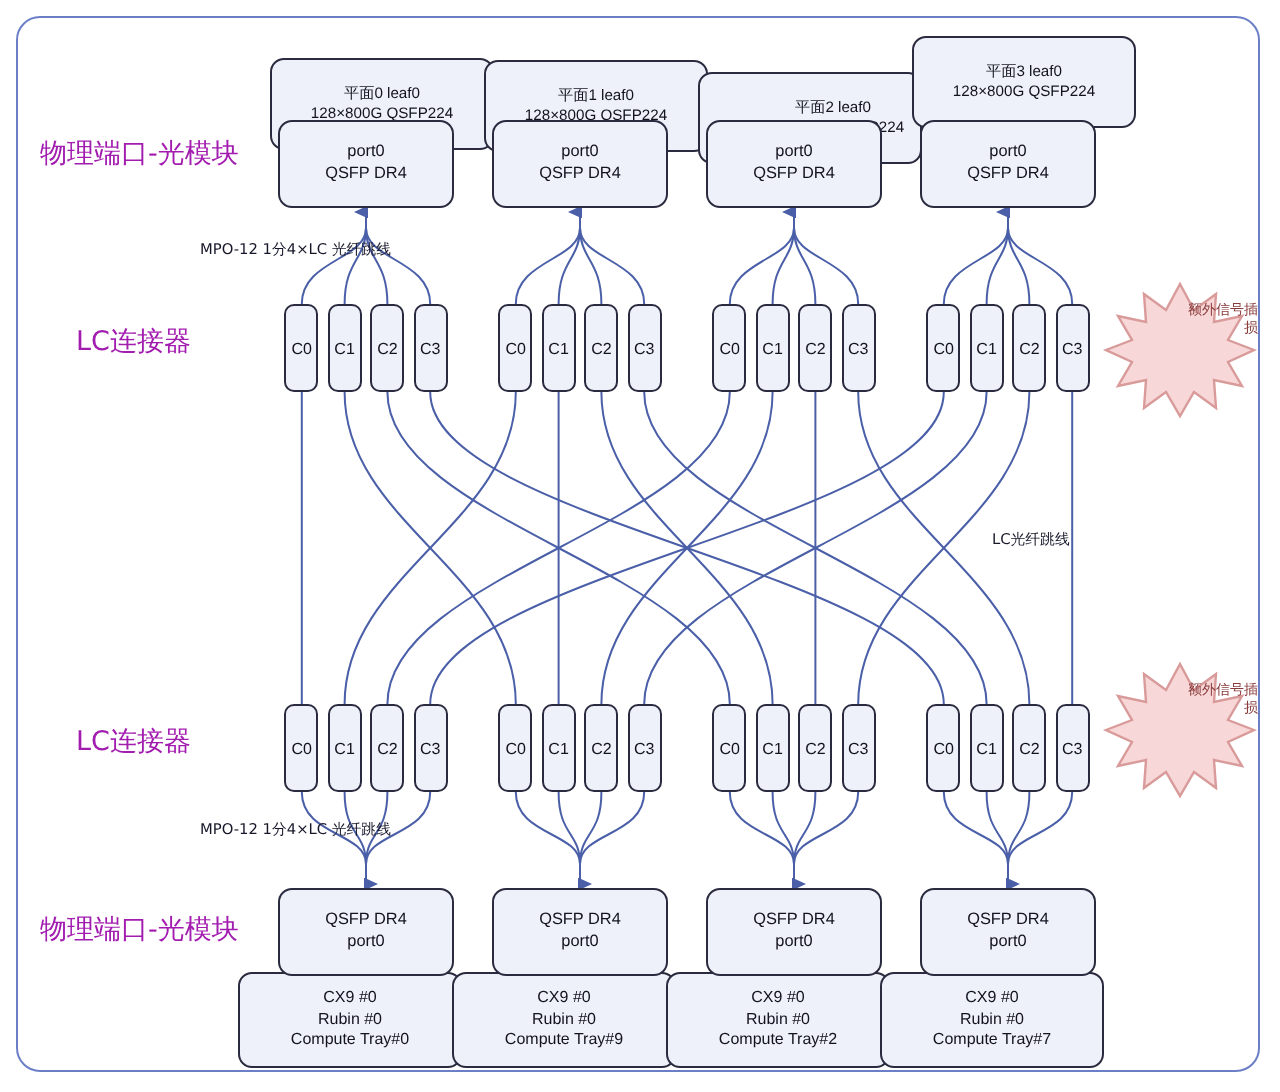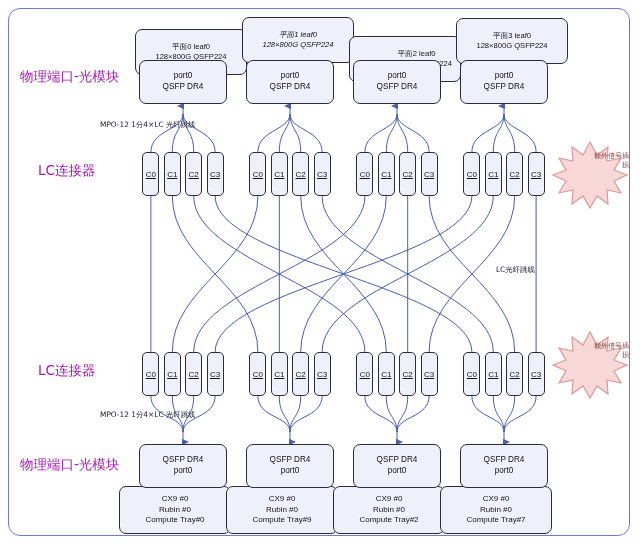--- a/index.html
+++ b/index.html
@@ -70,21 +70,20 @@
     width:17px; height:44px;
     background:#eef1f9;
     border:1.5px solid #2b2b40;
     border-radius:5px;
     display:flex;
     align-items:center;
     justify-content:center;
     font-size:8px;
     color:#121220;
     z-index:4;
-    text-decoration:underline;
   }
   .rowlabel{
     position:absolute;
     font-size:13.5px;
     color:#a21caf;
     white-space:nowrap;
     font-family:"DejaVu Sans","Liberation Sans",sans-serif;
   }
   .wirelabel{
     position:absolute;
@@ -203,21 +202,21 @@
 
   <div id="leaf-layer">
       <div class="node leaf-card" style="left: 135px; top: 29px;">
         <div>平面0 leaf0</div>
         <div>128×800G QSFP224</div>
       </div>
       <div class="node port-card" style="left: 139px; top: 60px;">
         <div>port0</div>
         <div>QSFP DR4</div>
       </div>
-      <div class="node leaf-card" style="left: 242px; top: 17px; font-style: italic;">
+      <div class="node leaf-card" style="left: 242px; top: 30px;">
         <div>平面1 leaf0</div>
         <div>128×800G QSFP224</div>
       </div>
       <div class="node port-card" style="left: 246px; top: 60px;">
         <div>port0</div>
         <div>QSFP DR4</div>
       </div>
       <div class="node leaf-card" style="left: 349px; top: 36px; padding-left: 23px;">
         <div>平面2 leaf0</div>
         <div>128×800G QSFP224</div>

